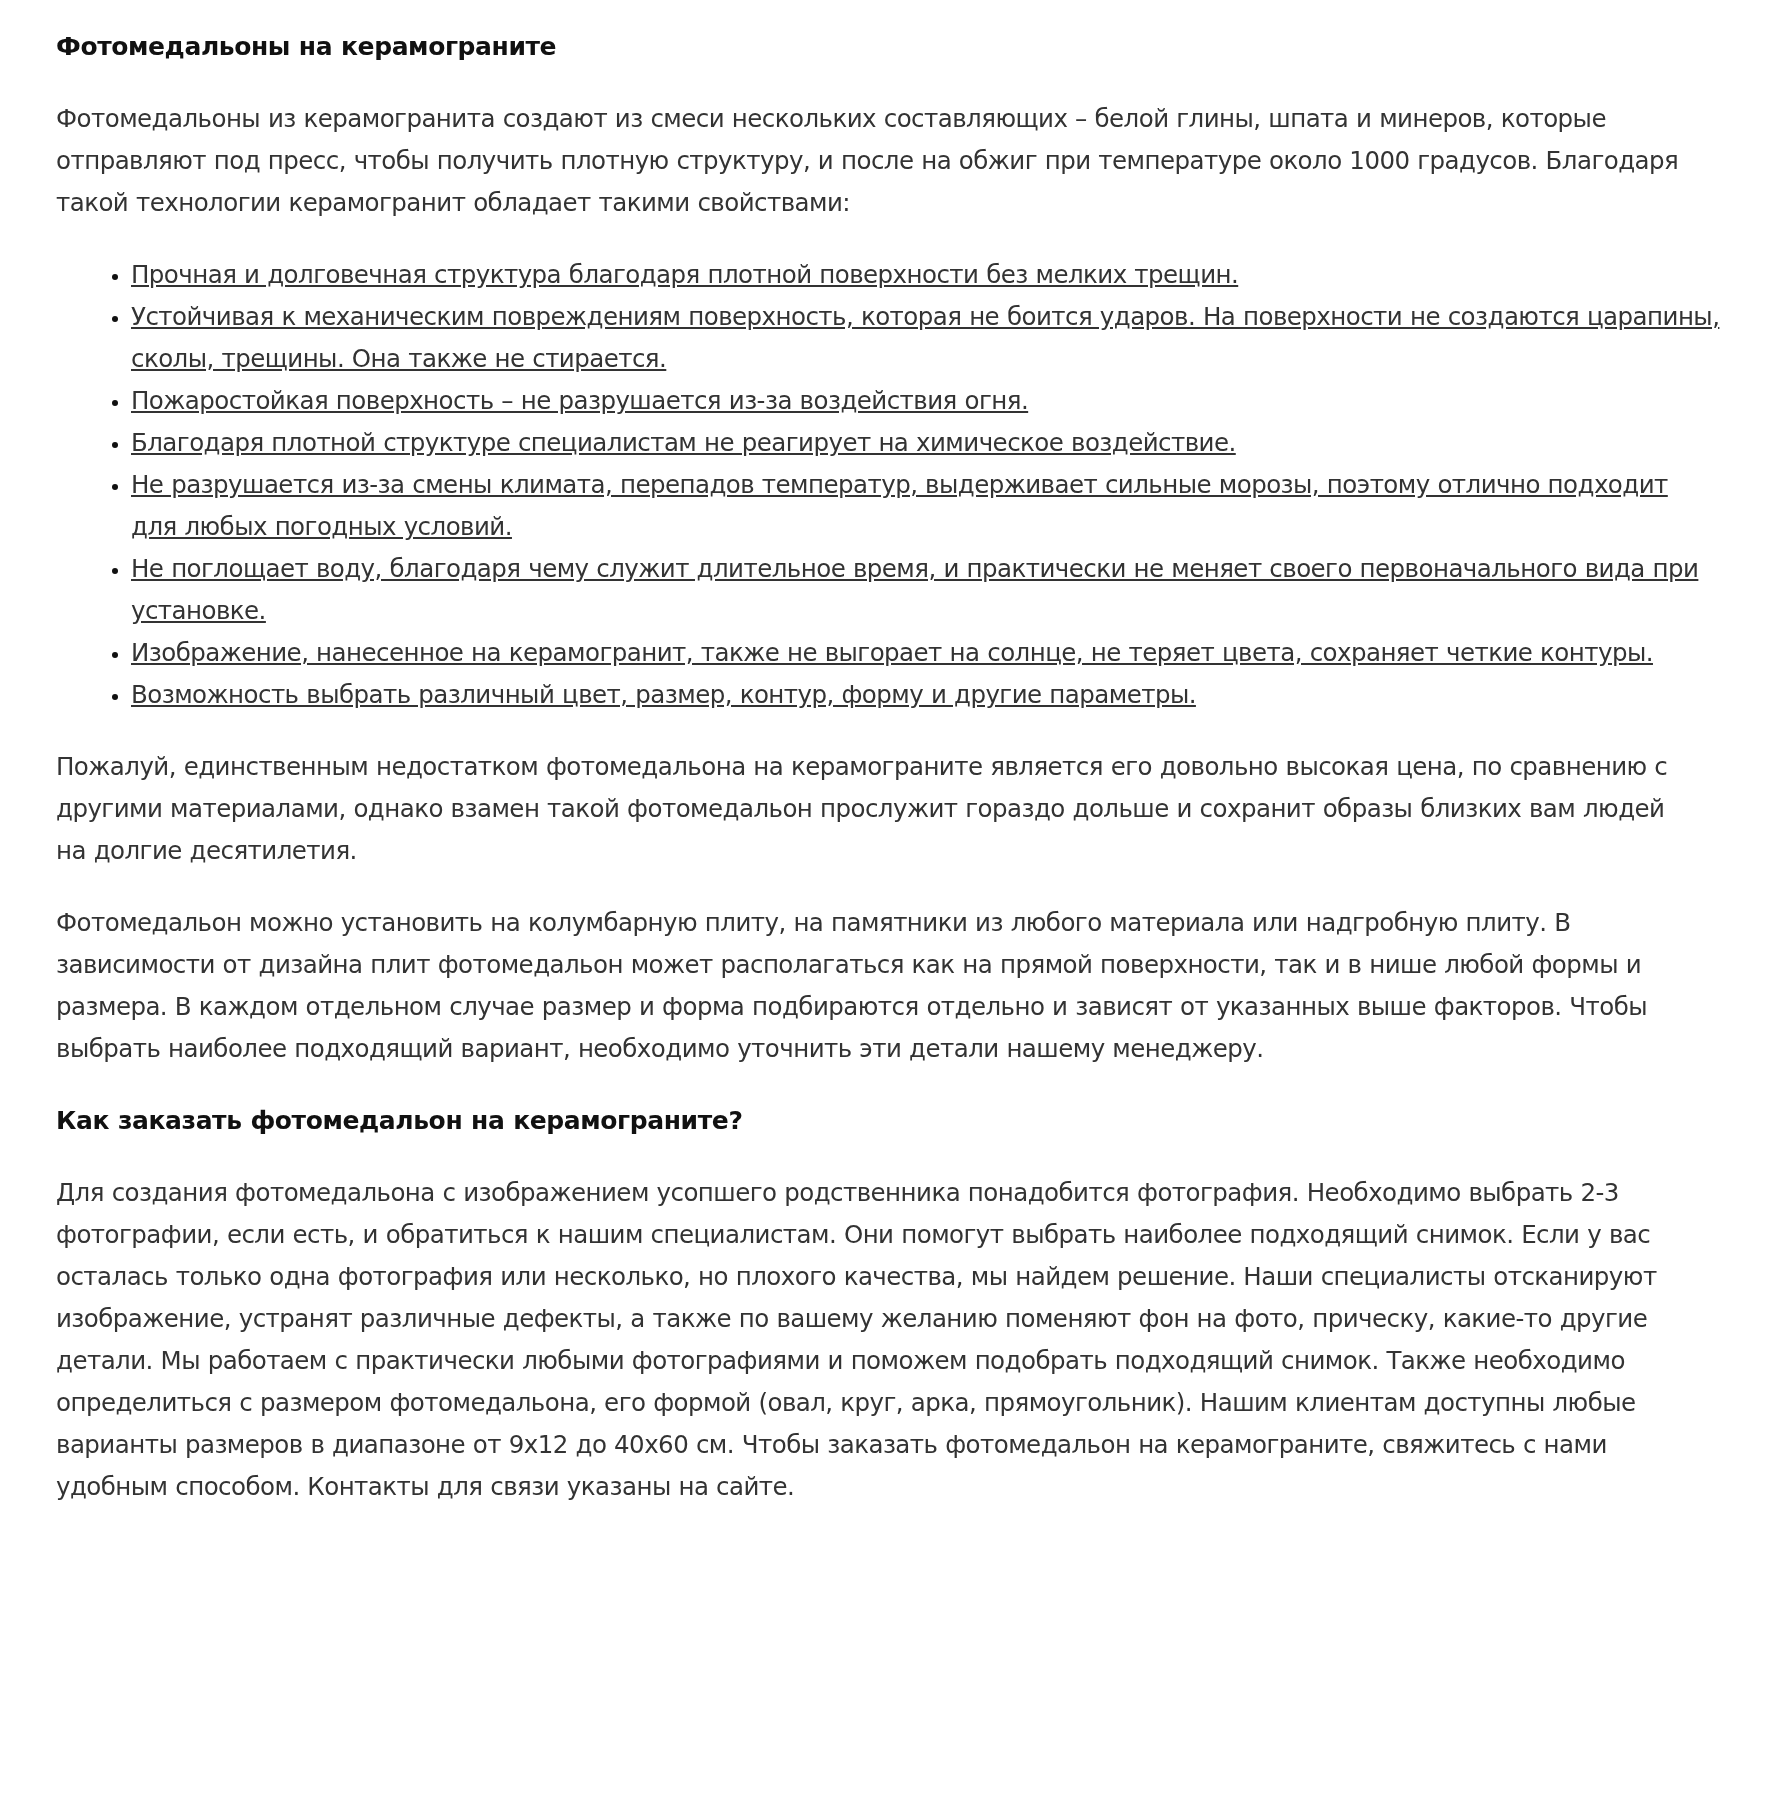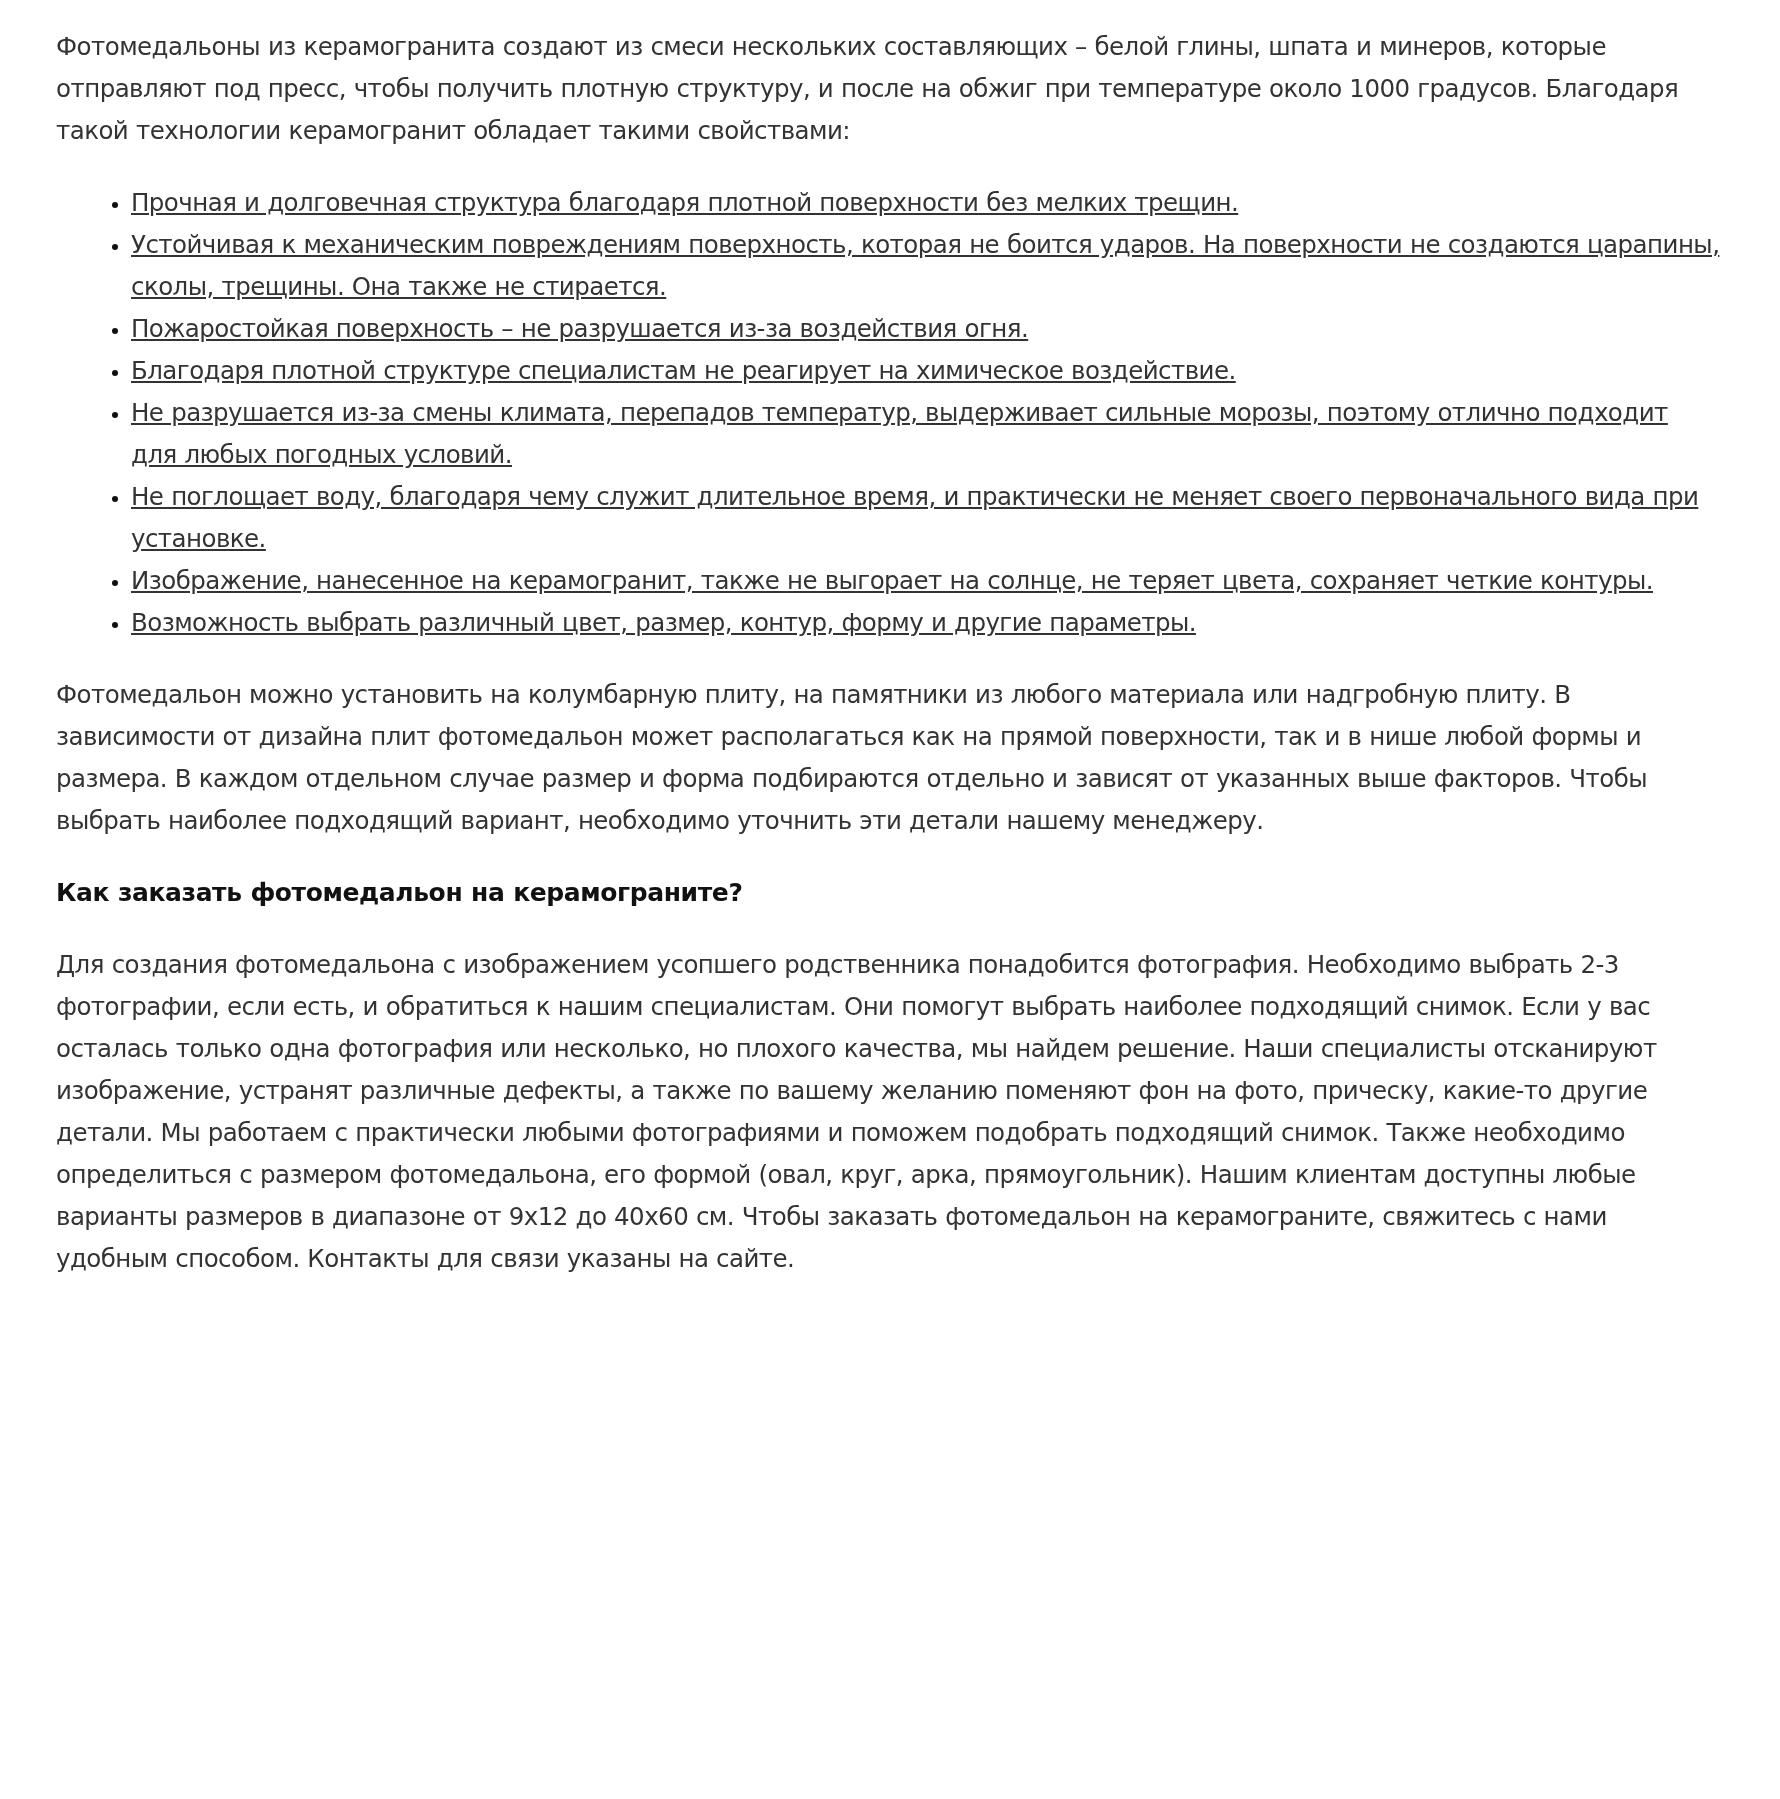--- a/index.html
+++ b/index.html
@@ -42,29 +42,31 @@
     padding-left: 0;
     text-decoration: underline;
   }
   ul li::marker { color: #111111; font-size: 20px; }
   .s1 { margin-top: 0; }
 </style>
 </head>
 <body>
 
 <div class="article">
+  <h2 class="s1">Фотомедальоны на керамограните</h2>
   <p>Фотомедальоны из керамогранита создают из смеси нескольких составляющих – белой глины, шпата и минеров, которые отправляют под пресс, чтобы получить плотную структуру, и после на обжиг при температуре около 1000 градусов. Благодаря такой технологии керамогранит обладает такими свойствами:</p>
   <ul>
     <li>Прочная и долговечная структура благодаря плотной поверхности без мелких трещин.</li>
     <li>Устойчивая к механическим повреждениям поверхность, которая не боится ударов. На поверхности не создаются царапины, сколы, трещины. Она также не стирается.</li>
     <li>Пожаростойкая поверхность – не разрушается из-за воздействия огня.</li>
     <li>Благодаря плотной структуре специалистам не реагирует на химическое воздействие.</li>
     <li>Не разрушается из-за смены климата, перепадов температур, выдерживает сильные морозы, поэтому отлично подходит для любых погодных условий.</li>
     <li>Не поглощает воду, благодаря чему служит длительное время, и практически не меняет своего первоначального вида при установке.</li>
     <li>Изображение, нанесенное на керамогранит, также не выгорает на солнце, не теряет цвета, сохраняет четкие контуры.</li>
     <li>Возможность выбрать различный цвет, размер, контур, форму и другие параметры.</li>
   </ul>
+  <p>Пожалуй, единственным недостатком фотомедальона на керамограните является его довольно высокая цена, по сравнению с другими материалами, однако взамен такой фотомедальон прослужит гораздо дольше и сохранит образы близких вам людей на долгие десятилетия.</p>
 
   <p>Фотомедальон можно установить на колумбарную плиту, на памятники из любого материала или надгробную плиту. В зависимости от дизайна плит фотомедальон может располагаться как на прямой поверхности, так и в нише любой формы и размера. В каждом отдельном случае размер и форма подбираются отдельно и зависят от указанных выше факторов. Чтобы выбрать наиболее подходящий вариант, необходимо уточнить эти детали нашему менеджеру.</p>
 
   <h2>Как заказать фотомедальон на керамограните?</h2>
   <p>Для создания фотомедальона с изображением усопшего родственника понадобится фотография. Необходимо выбрать 2-3 фотографии, если есть, и обратиться к нашим специалистам. Они помогут выбрать наиболее подходящий снимок. Если у вас осталась только одна фотография или несколько, но плохого качества, мы найдем решение. Наши специалисты отсканируют изображение, устранят различные дефекты, а также по вашему желанию поменяют фон на фото, прическу, какие-то другие детали. Мы работаем с практически любыми фотографиями и поможем подобрать подходящий снимок. Также необходимо определиться с размером фотомедальона, его формой (овал, круг, арка, прямоугольник). Нашим клиентам доступны любые варианты размеров в диапазоне от 9х12 до 40х60 см. Чтобы заказать фотомедальон на керамограните, свяжитесь с нами удобным способом. Контакты для связи указаны на сайте.</p>
 </div>
 
 </body></html>

